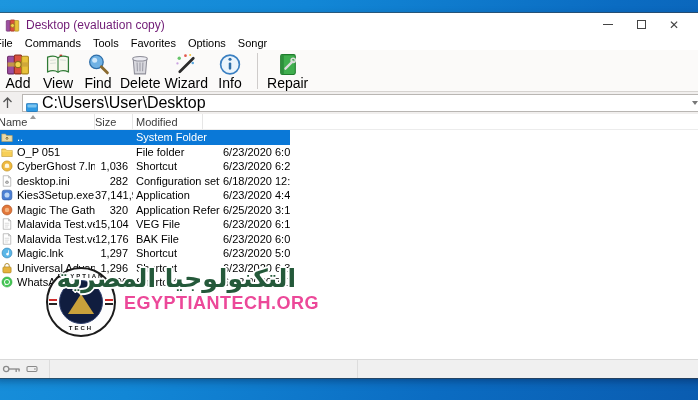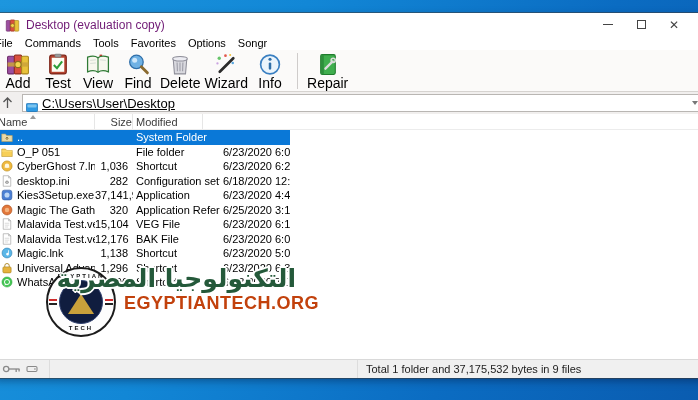--- a/index.html
+++ b/index.html
@@ -32,27 +32,27 @@
   .tbtn { min-width:40px; padding:0 2px; display:flex; flex-direction:column; align-items:center; }
   .ticon { width:26px; height:25px; display:block; }
   .ticon svg { width:100%; height:100%; display:block; }
   .tlabel { font-size:14px; color:#000; margin-top:0; line-height:12px; white-space:nowrap; }
   .tsep { width:1px; height:36px; background:#cfcccb; margin:1px 7px 0 7px; }
   
   .addressrow { height:22px; background:#f1efee; display:flex; align-items:center; padding:0 3px 0 4px; flex:0 0 auto; }
   .upbtn { width:22px; height:18px; display:flex; align-items:center; justify-content:center; margin-right:4px; }
   .combobox { flex:1; height:18px; background:#fff; border:1px solid #b9b6b3; display:flex; align-items:center; padding-left:3px; position:relative; }
   .addr-icon { width:12px; height:10px; margin-right:4px; flex:0 0 auto; }
-  .addr-text { font-size:13px; color:#000; white-space:nowrap;text-decoration:underline; }
+  .addr-text { font-size:16px; color:#000; white-space:nowrap; }
   .combo-chevron { position:absolute; right:4px; top:6px; width:0; height:0; border-left:3.5px solid transparent; border-right:3.5px solid transparent; border-top:4px solid #777; }
   
   .headers { height:16px; display:flex; font-size:11px; color:#3c3c3c; border-bottom:1px solid #ececec; position:relative; flex:0 0 auto; }
   .hcell { height:100%; line-height:16px; border-right:1px solid #e6e6e6; overflow:hidden; white-space:nowrap; position:relative; }
   .h-name { width:103px; padding-left:6px; }
-  .h-size { width:38px; text-align:right; }
+  .h-size { width:38px; text-align:left; padding-right:5px; }
   .h-type { width:87px; padding-left:3px; }
   .h-mod  { width:70px; padding-left:3px; }
   .sort-caret { position:absolute; left:38px; top:1px; width:0; height:0; border-left:3.5px solid transparent; border-right:3.5px solid transparent; border-bottom:4px solid #9a9a9a; }
   
   .listarea { flex:1 1 auto; background:#fff; position:relative; overflow:hidden; }
   .row { height:14.5px; display:flex; align-items:center; font-size:11px; color:#000; width:298px; }
   .row.selected { background:#0a78d7; color:#fff; }
   .cell { overflow:hidden; white-space:nowrap; }
   .c-name { width:103px; display:flex; align-items:center; padding-left:9px; }
   .ficon { width:12px; height:12px; flex:0 0 auto; margin-right:4px; }
@@ -74,21 +74,21 @@
   .wm-pyramid { position:absolute; left:50%; bottom:9px; transform:translateX(-50%); width:0; height:0; border-left:13px solid transparent; border-right:13px solid transparent; border-bottom:20px solid #c9a13b; }
   .wm-flag { position:absolute; width:8px; height:6px; background:linear-gradient(180deg,#ce2b2b 0 33%,#fff 33% 66%,#222 66% 100%); top:30px; }
   .wm-flag-l { left:1px; } .wm-flag-r { right:1px; }
   .wm-ar {
     position:absolute; left:62px; top:0; width:188px; text-align:right; direction:rtl;
     font-family:"DejaVu Sans", sans-serif; font-size:25px; font-weight:bold; color:#24593a; line-height:30px;
     text-shadow:-2px 0 #fff,2px 0 #fff,0 -2px #fff,0 2px #fff,-1px -1px #fff,1px 1px #fff,-1px 1px #fff,1px -1px #fff;
     white-space:nowrap;
   }
   .wm-site {
-    position:absolute; left:78px; top:29px; font-size:18px; font-weight:bold; color:#c2410c; letter-spacing:.5px;
+    position:absolute; left:78px; top:29px; font-size:18px; font-weight:bold; color:#ec4899; letter-spacing:.5px;
     text-shadow:-2px 0 #fff,2px 0 #fff,0 -2px #fff,0 2px #fff,-1px -1px #fff,1px 1px #fff,-1px 1px #fff,1px -1px #fff;
     white-space:nowrap;
   }
 </style>
 </head>
 <body>
 
 <div class="window">
 
   <div class="titlebar">
@@ -132,31 +132,20 @@
             <rect x="15.5" y="4" width="6.5" height="17" rx="1" fill="#e8c23a" stroke="#a8851d"></rect>
             <rect x="2" y="10" width="20" height="4" fill="#caa23c" opacity=".85"></rect>
             <circle cx="12" cy="12" r="3" fill="#f2d54e" stroke="#8a6d1d"></circle>
           </svg>
       </span>
       <span class="tlabel">Add</span>
     </div>
     <div class="tbtn">
       <span class="ticon">
         <svg viewBox="0 0 24 24">
-            <rect x="4" y="3" width="16" height="18" rx="2" fill="#b5432f" stroke="#7c2418"></rect>
-            <rect x="6" y="5.5" width="12" height="13.5" fill="#fdfdf5"></rect>
-            <rect x="9" y="2" width="6" height="3" rx="1" fill="#9a9a9a" stroke="#6e6e6e" stroke-width=".5"></rect>
-            <path d="M8 12.5 l3 3 5-6.5" stroke="#2e9e3a" stroke-width="2" fill="none"></path>
-          </svg>
-      </span>
-      <span class="tlabel">Test</span>
-    </div>
-    <div class="tbtn">
-      <span class="ticon">
-        <svg viewBox="0 0 24 24">
             <rect x="13.5" y="2.5" width="2.5" height="8" fill="#c23b2e"></rect>
             <path d="M2 5 C6 3.5 10 4 12 5.5 C14 4 18 3.5 22 5 V19 C18 17.5 14 18 12 19.5 C10 18 6 17.5 2 19 Z" fill="#f7f7ee" stroke="#2f7a35" stroke-width="1.2"></path>
             <line x1="12" y1="5.5" x2="12" y2="19.5" stroke="#2f7a35"></line>
             <line x1="4.5" y1="8" x2="10" y2="7.5" stroke="#cfd8cf" stroke-width=".8"></line>
             <line x1="4.5" y1="11" x2="10" y2="10.5" stroke="#cfd8cf" stroke-width=".8"></line>
             <line x1="14" y1="7.5" x2="19.5" y2="8" stroke="#cfd8cf" stroke-width=".8"></line>
           </svg>
       </span>
       <span class="tlabel">View</span>
     </div>
@@ -376,21 +365,21 @@
     <div class="row">
       <span class="cell c-name">
           <span class="ficon">
             <svg viewBox="0 0 16 16">
               <circle cx="8" cy="8" r="6.6" fill="#5bb7e8" stroke="#2c7db0" stroke-width=".8"></circle>
               <path d="M10.5 4.5v5a1.8 1.8 0 11-1-1.6v-4z" fill="#fff"></path>
             </svg>
           </span>
           <span>Magic.lnk</span>
         </span>
-      <span class="cell c-size">1,138</span>
+      <span class="cell c-size">1,297</span>
       <span class="cell c-type">Shortcut</span>
       <span class="cell c-mod">6/23/2020 5:07 ...</span>
     </div>
 
     <div class="row">
       <span class="cell c-name">
           <span class="ficon">
             <svg viewBox="0 0 16 16">
               <rect x="2.5" y="6.5" width="11" height="8" rx="1.5" fill="#e6b23c" stroke="#a8821f" stroke-width=".8"></rect>
               <path d="M5 6.5V5a3 3 0 016 0v1.5" fill="none" stroke="#a8821f" stroke-width="1.2"></path>
@@ -428,21 +417,20 @@
           <line x1="8.4" y1="6" x2="21" y2="6" stroke="#8a8a8a" stroke-width="1.6"></line>
           <line x1="17" y1="6" x2="17" y2="9.5" stroke="#8a8a8a" stroke-width="1.6"></line>
           <line x1="20.5" y1="6" x2="20.5" y2="9" stroke="#8a8a8a" stroke-width="1.6"></line>
         </svg>
       <svg width="12" height="10" viewBox="0 0 14 12" style="margin-left:4px">
           <rect x="1" y="3" width="12" height="6" rx="1.5" fill="none" stroke="#8a8a8a" stroke-width="1.3"></rect>
           <circle cx="10.5" cy="6" r="1" fill="#8a8a8a"></circle>
         </svg>
     </span>
     <span class="status-mid"></span>
-    <span class="status-totals">Total 1 folder and 37,175,532 bytes in 9 files</span>
   </div>
 
 </div>
 
 <div class="watermark">
   <div class="wm-logo">
     <span class="wm-logo-top">EGYPTIAN</span>
     <span class="wm-flag wm-flag-l"></span>
     <span class="wm-flag wm-flag-r"></span>
     <span class="wm-core">

